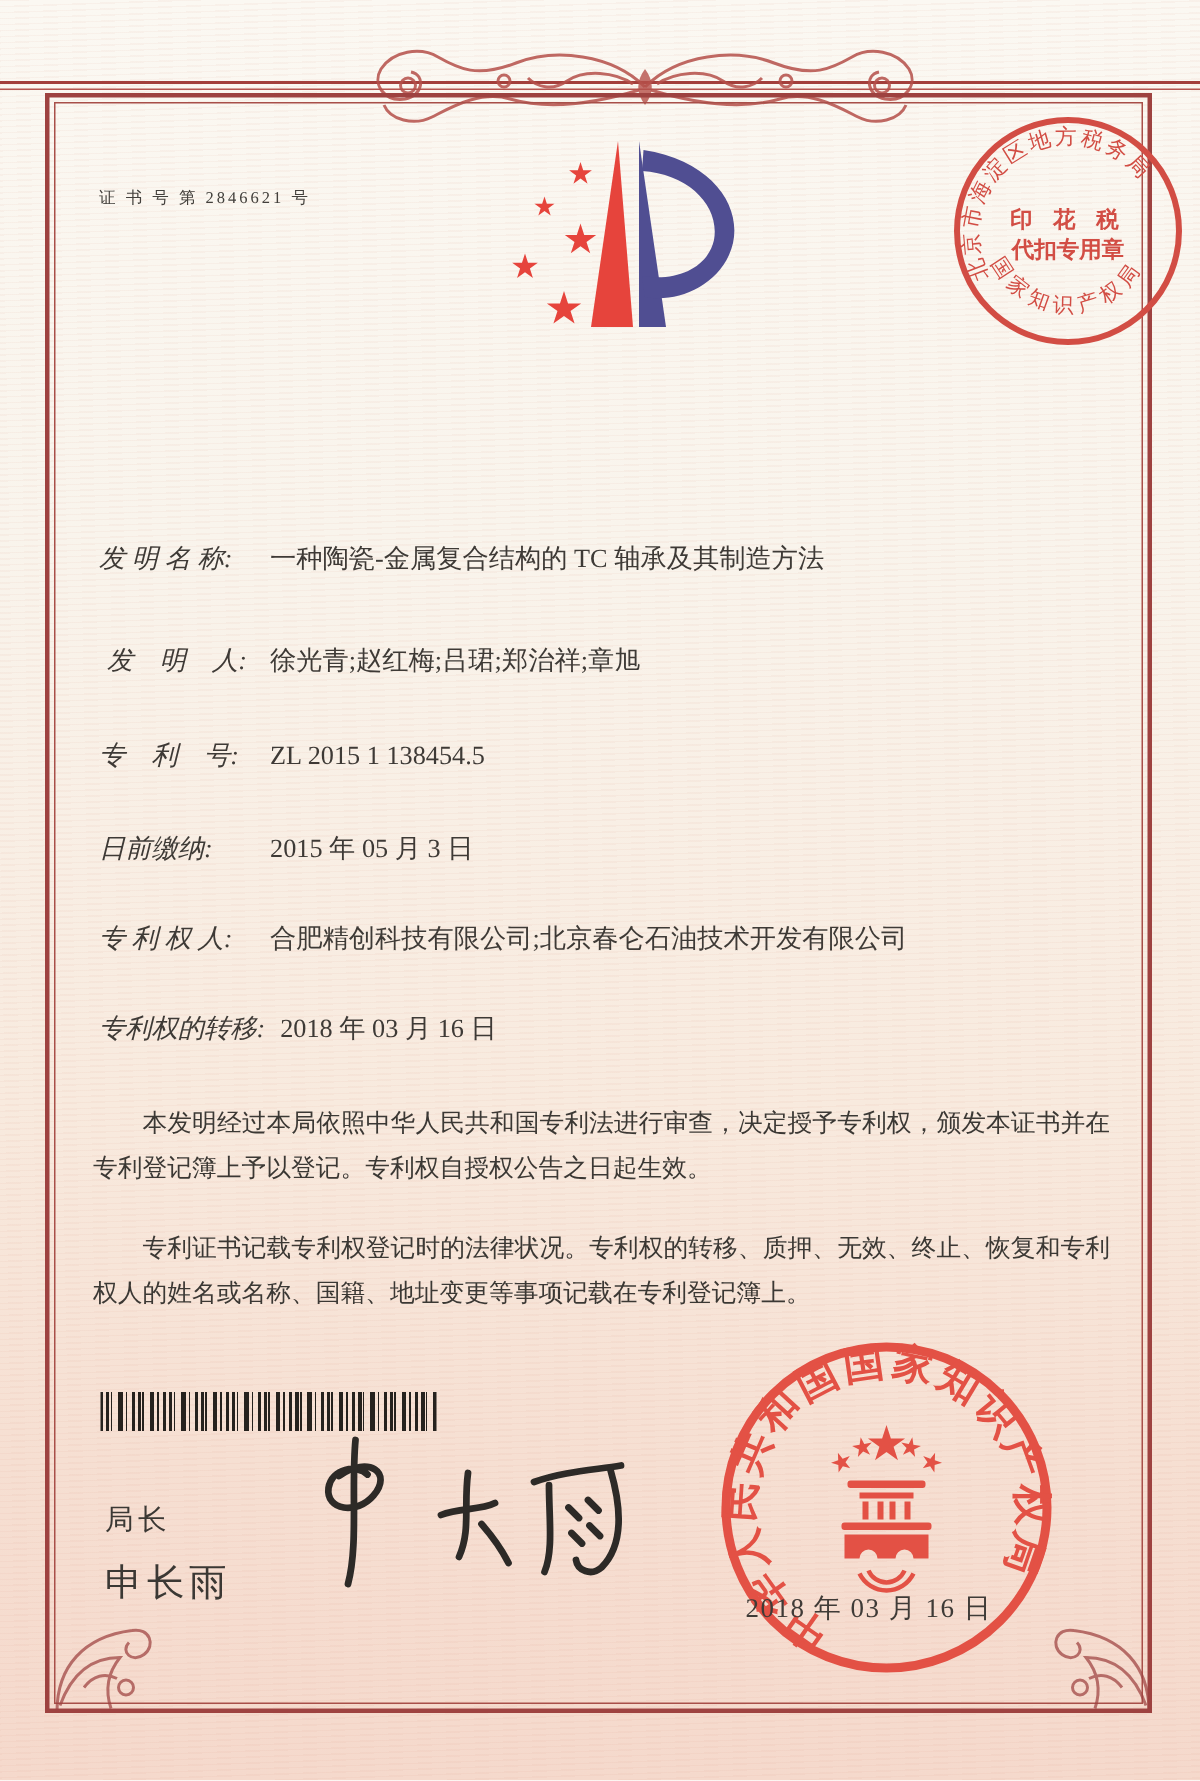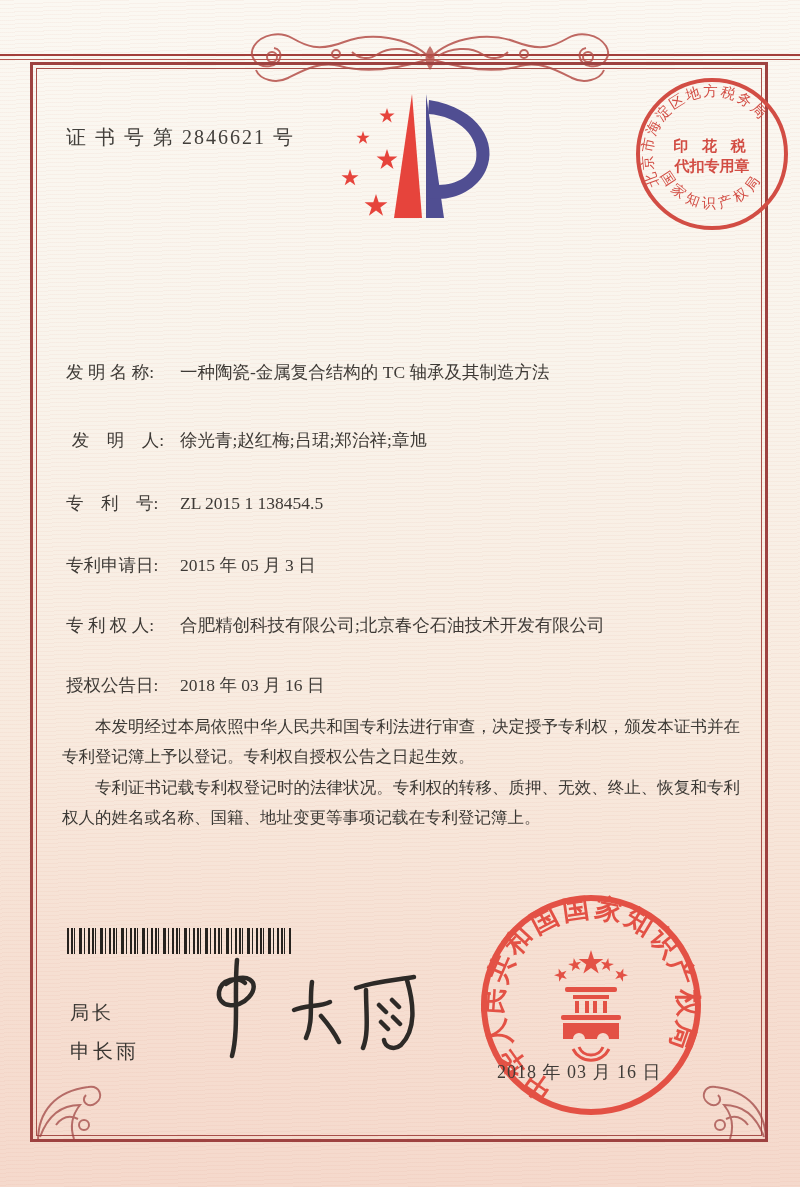--- a/index.html
+++ b/index.html
@@ -22,55 +22,55 @@
   .top-flourish { position:absolute; left:240px; top:16px; width:380px; height:78px; }
 
   
   .frame-outer { position:absolute; left:30px; top:62px; width:738px; height:1080px;
     border:3px solid #9e4240; }
   .frame-inner { position:absolute; inset:3px; border:1px solid #a84f49; }
   .corner-flourish { position:absolute; width:74px; height:74px; opacity:.9; }
   .corner-bl { left:34px;  bottom:42px; transform:scaleX(-1); }
   .corner-br { right:30px; bottom:42px; }
 
-  .cert-no { position:absolute; left:66px; top:124px; font-size:20px;
+  .cert-no { position:absolute; left:66px; top:124px; font-size:11px;
     letter-spacing:2px; color:#43403c; }
 
   .logo { position:absolute; left:330px; top:86px; width:170px; height:146px; }
 
   .tax-stamp { position:absolute; left:630px; top:72px; width:164px; height:164px; }
 
   .doc-title { position:absolute; left:0; top:243px; width:100%;
     text-align:center; font-size:46px; font-weight:bold; color:#33302c;
     letter-spacing:0.42em; text-indent:0.42em; }
 
   .fields { position:absolute; left:66px; top:360px; width:680px; }
   .field-row { position:absolute; left:0; font-size:17.5px; color:#3e3a36;
     white-space:nowrap; }
-  .field-label { display:inline-block; min-width:104px; }
+  .field-label { display:inline-block; min-width:104px;font-style:italic; }
   .field-value { margin-left:10px;font-family:Liberation Serif, serif; }
   .row-0 { top:0; }   .row-1 { top:68px;text-align:center; }  .row-2 { top:131px; }
   .row-3 { top:193px; } .row-4 { top:253px; } .row-5 { top:313px; }
 
   .body-text { position:absolute; left:62px; top:712px; width:678px;
     font-size:16.5px; line-height:1.84; color:#3b3834; text-align:justify; }
-  .body-text p { text-indent:2em; }
+  .body-text p { text-indent:2em;margin-top:22px; }
 
   .barcode { position:absolute; left:67px; top:928px; width:224px; height:26px;
     background:repeating-linear-gradient(90deg,
       #26221e 0 2px, transparent 2px 4px,
       #26221e 4px 6px, transparent 6px 7px,
       #26221e 7px 8px,  transparent 8px 12px,
       #26221e 12px 15px, transparent 15px 17px,
       #26221e 17px 18px, transparent 18px 21px);
   }
 
   .director-label { position:absolute; left:70px; top:1000px; font-size:19px;
     color:#3b3834; letter-spacing:3px;text-align:right; }
-  .director-name  { position:absolute; left:70px; top:1038px; font-size:20px;
+  .director-name  { position:absolute; left:70px; top:1038px; font-size:25px;
     color:#3b3834; letter-spacing:3px; }
   .signature { position:absolute; left:188px; top:952px; width:270px; height:118px; }
 
   .big-seal { position:absolute; left:477px; top:891px; width:228px; height:228px;
     opacity:.93; }
   .seal-date { position:absolute; left:497px; top:1060px; font-size:18px;
     color:#3f3b37; letter-spacing:1px; white-space:nowrap; }
 
   svg text { font-family:"Liberation Serif","DejaVu Serif",serif; }
 </style>
@@ -159,27 +159,27 @@
     <div class="field-row row-0">
       <span class="field-label">发 明 名 称:</span><span class="field-value">一种陶瓷-金属复合结构的 TC 轴承及其制造方法</span>
     </div>
     <div class="field-row row-1">
       <span class="field-label">发　明　人:</span><span class="field-value">徐光青;赵红梅;吕珺;郑治祥;章旭</span>
     </div>
     <div class="field-row row-2">
       <span class="field-label">专　利　号:</span><span class="field-value">ZL 2015 1 138454.5</span>
     </div>
     <div class="field-row row-3">
-      <span class="field-label">专利申请日:</span><span class="field-value">2015 年 05 月 3 日</span>
+      <span class="field-label">日前缴纳:</span><span class="field-value">2015 年 05 月 3 日</span>
     </div>
     <div class="field-row row-4">
       <span class="field-label">专 利 权 人:</span><span class="field-value">合肥精创科技有限公司;北京春仑石油技术开发有限公司</span>
     </div>
     <div class="field-row row-5">
-      <span class="field-label">授权公告日:</span><span class="field-value">2018 年 03 月 16 日</span>
+      <span class="field-label">专利权的转移:</span><span class="field-value">2018 年 03 月 16 日</span>
     </div>
   </div>
 
   <div class="body-text">
     <p>本发明经过本局依照中华人民共和国专利法进行审查，决定授予专利权，颁发本证书并在专利登记簿上予以登记。专利权自授权公告之日起生效。</p>
     <p>专利证书记载专利权登记时的法律状况。专利权的转移、质押、无效、终止、恢复和专利权人的姓名或名称、国籍、地址变更等事项记载在专利登记簿上。</p>
   </div>
 
   <div class="barcode"></div>
 

